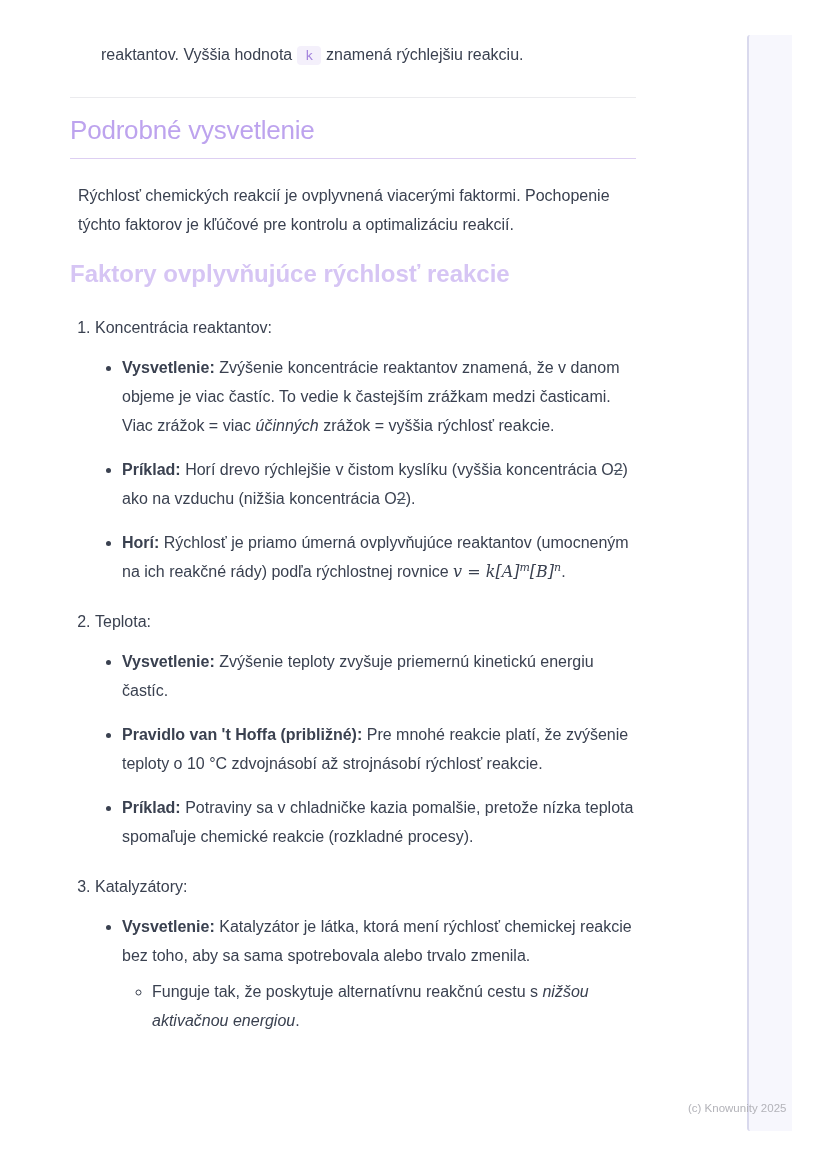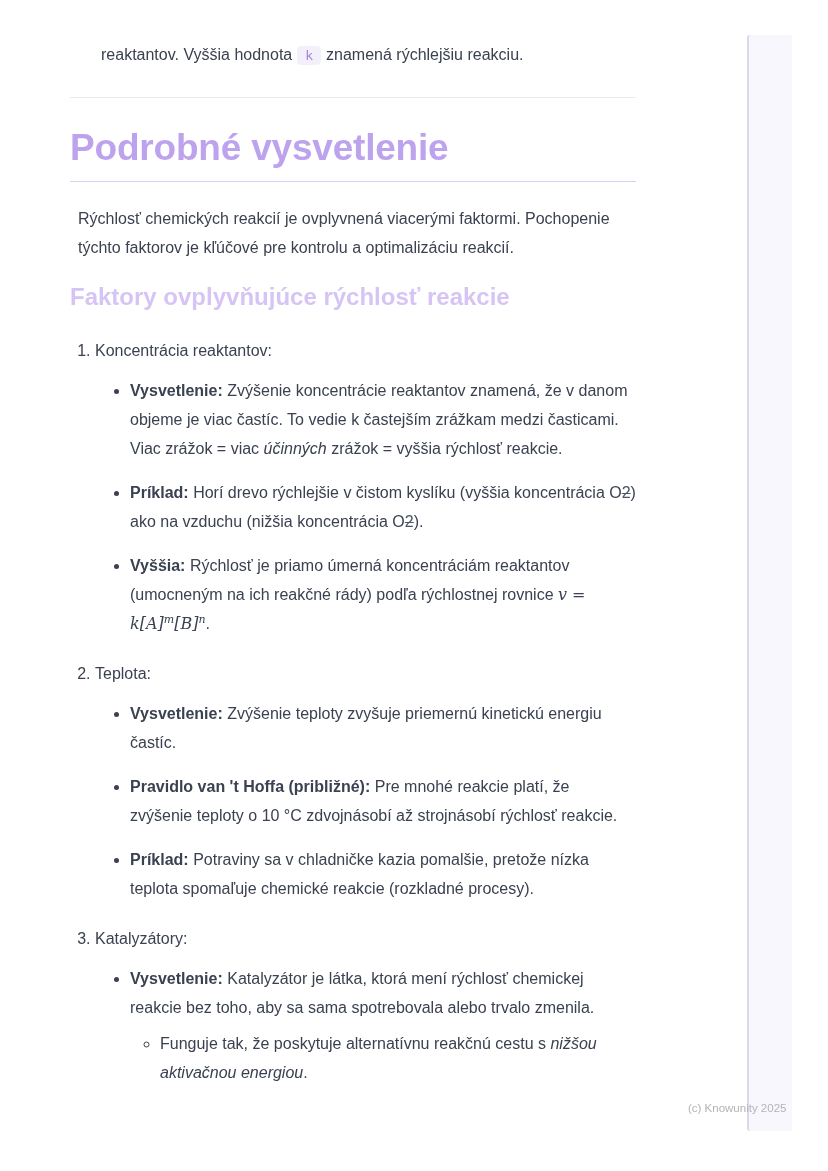--- a/index.html
+++ b/index.html
@@ -32,24 +32,24 @@
     padding: 2px 8px;
     border-radius: 4px;
     margin: 0 5px;
   }
   hr.hr-gray {
     border: none;
     border-top: 1px solid var(--hr_gray, #ebebee);
     margin: 28px 0 0 0;
   }
   h1.doc-h1 {
-    font-size: 37px;
-    font-weight: 700;
+    font-size: 26px;
+    font-weight: 400;
     color: var(--h1, #bda3ee);
-    margin: 29px 0 0 0;
+    margin: 17px 0 0 0;
     padding-bottom: 12px;
     border-bottom: 1px solid var(--hr_purple, #ddcff2);
     letter-spacing: -0.2px;
   }
   p.lead {
     margin: 22px 0 0 8px;
     line-height: 29px;
   }
   h2.doc-h2 {
     font-size: 24px;
@@ -65,21 +65,21 @@
     margin: 0 0 21px 0;
     line-height: 29px;
   }
   .li-title { font-weight: 400; }
   ul.disc {
     list-style: disc;
     margin: 11px 0 0 0;
     padding-left: 27px;
   }
   ul.disc > li {
-    margin: 0 0 15px 8px;
+    margin: 0 0 15px 0;
     line-height: 29px;
   }
   ul.circle {
     list-style: circle;
     margin: 7px 0 0 0;
     padding-left: 30px;
   }
   ul.circle > li {
     margin: 0 0 12px 0;
     line-height: 29px;
@@ -126,21 +126,21 @@
 
   <h2 class="doc-h2">Faktory ovplyvňujúce rýchlosť reakcie</h2>
 
   <ol class="factors">
 
     <li>
       <span class="li-title">Koncentrácia reaktantov:</span>
       <ul class="disc">
         <li><b class="lab">Vysvetlenie:</b><span> Zvýšenie koncentrácie reaktantov znamená, že v danom objeme je viac častíc. To vedie k častejším zrážkam medzi časticami. Viac zrážok = viac </span><i class="emph">účinných</i><span> zrážok = vyššia rýchlosť reakcie.</span></li>
         <li><b class="lab">Príklad:</b><span> Horí drevo rýchlejšie v čistom kyslíku (vyššia koncentrácia O</span><s class="strike">2</s><span>) ako na vzduchu (nižšia koncentrácia O</span><s class="strike">2</s><span>).</span></li>
-        <li><b class="lab">Vyššia:</b><span> Rýchlosť je priamo úmerná koncentráciám reaktantov (umocneným na ich reakčné rády) podľa rýchlostnej rovnice </span><span class="math"><span>v = </span><span>k[A]</span><sup>m</sup><span>[B]</span><sup>n</sup></span><span>.</span></li>
+        <li><b class="lab">Horí:</b><span> Rýchlosť je priamo úmerná ovplyvňujúce reaktantov (umocneným na ich reakčné rády) podľa rýchlostnej rovnice </span><span class="math"><span>v = </span><span>k[A]</span><sup>m</sup><span>[B]</span><sup>n</sup></span><span>.</span></li>
       </ul>
     </li>
 
     <li>
       <span class="li-title">Teplota:</span>
       <ul class="disc">
         <li><b class="lab">Vysvetlenie:</b><span> Zvýšenie teploty zvyšuje priemernú kinetickú energiu častíc.</span>
         </li>
         <li><b class="lab">Pravidlo van 't Hoffa (približné):</b><span> Pre mnohé reakcie platí, že zvýšenie teploty o 10 °C zdvojnásobí až strojnásobí rýchlosť reakcie.</span></li>
         <li><b class="lab">Príklad:</b><span> Potraviny sa v chladničke kazia pomalšie, pretože nízka teplota spomaľuje chemické reakcie (rozkladné procesy).</span></li>

